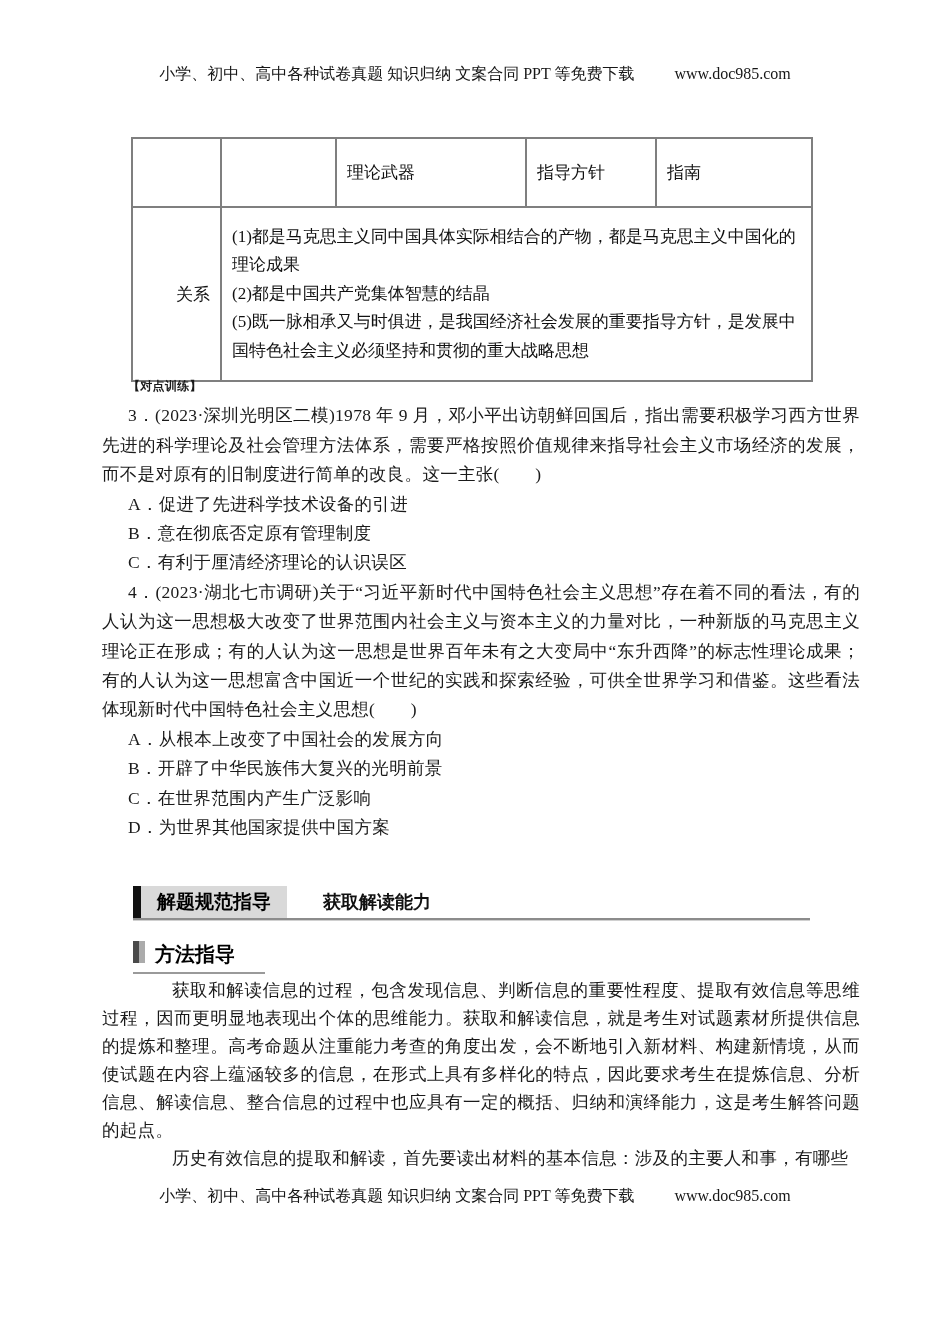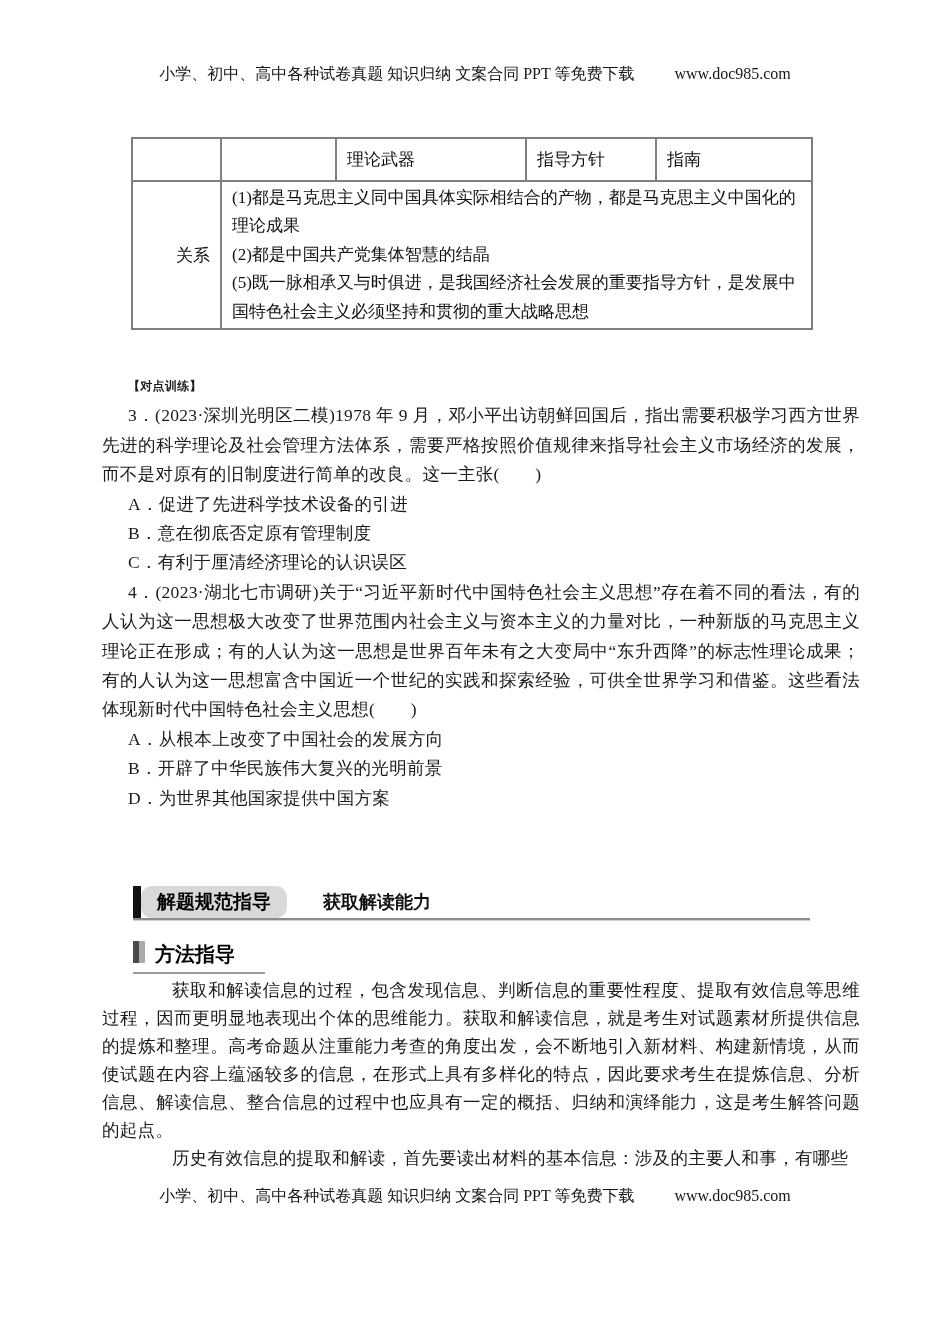--- a/index.html
+++ b/index.html
@@ -20,21 +20,21 @@
   .doc-foot{top:1186px}
 
   
   table.cmp{
     position:absolute;left:131px;top:137px;
     border-collapse:collapse;table-layout:fixed;
     font-size:17px;color:#111;
   }
   table.cmp td{
     border:2px solid #7f7f7f;
-    padding:2px 10px;vertical-align:middle;
+    padding:15px 10px;vertical-align:middle;
   }
   table.cmp tr.hdr td{height:37px;}
   td.rel-label{text-align:right;}
   td.rel-body{padding:7px 12px;}
   .rel-item{line-height:28.4px;}
 
   
   .training{
     position:absolute;left:102px;top:347px;width:758px;
     font-size:17.5px;line-height:29.4px;letter-spacing:0.3px;
@@ -45,21 +45,21 @@
   }
   .q-stem{text-indent:26px;text-align:justify;}
   .q-option{margin-left:26px;}
 
   
   .banner{position:absolute;left:133px;top:886px;width:677px;height:32px;display:flex;align-items:stretch;}
   .banner-bar{width:8px;background:#111111;}
   .banner-box{
     background:#d9d9d9;padding:0 16px;line-height:32px;
     font-family:"Liberation Sans","DejaVu Sans",sans-serif;
-    font-weight:bold;font-size:19px;color:#000;border-radius:11px;
+    font-weight:bold;font-size:19px;color:#000;
   }
   .banner-sub{
     margin-left:36px;line-height:32px;
     font-family:"Liberation Sans","DejaVu Sans",sans-serif;
     font-weight:600;font-size:18px;color:#111;
   }
   .rule{
     position:absolute;left:133px;top:918px;width:677px;height:2px;
     background:#8c8c8c;border-bottom:1px solid #d0d0d0;
   }
@@ -126,20 +126,21 @@
       <div class="q-stem">3．(2023·深圳光明区二模)1978 年 9 月，邓小平出访朝鲜回国后，指出需要积极学习西方世界先进的科学理论及社会管理方法体系，需要严格按照价值规律来指导社会主义市场经济的发展，而不是对原有的旧制度进行简单的改良。这一主张(　　)</div>
       <div class="q-option">A．促进了先进科学技术设备的引进</div>
       <div class="q-option">B．意在彻底否定原有管理制度</div>
       <div class="q-option">C．有利于厘清经济理论的认识误区</div>
     </div>
 
     <div>
       <div class="q-stem">4．(2023·湖北七市调研)关于“习近平新时代中国特色社会主义思想”存在着不同的看法，有的人认为这一思想极大改变了世界范围内社会主义与资本主义的力量对比，一种新版的马克思主义理论正在形成；有的人认为这一思想是世界百年未有之大变局中“东升西降”的标志性理论成果；有的人认为这一思想富含中国近一个世纪的实践和探索经验，可供全世界学习和借鉴。这些看法体现新时代中国特色社会主义思想(　　)</div>
       <div class="q-option">A．从根本上改变了中国社会的发展方向</div>
       <div class="q-option">B．开辟了中华民族伟大复兴的光明前景</div>
+      <div class="q-option">C．在世界范围内产生广泛影响</div>
       <div class="q-option">D．为世界其他国家提供中国方案</div>
     </div>
   </div>
 
   <div class="banner">
     <div class="banner-bar"></div>
     <div class="banner-box">解题规范指导</div>
     <div class="banner-sub">获取解读能力</div>
   </div>
   <div class="rule"></div>

